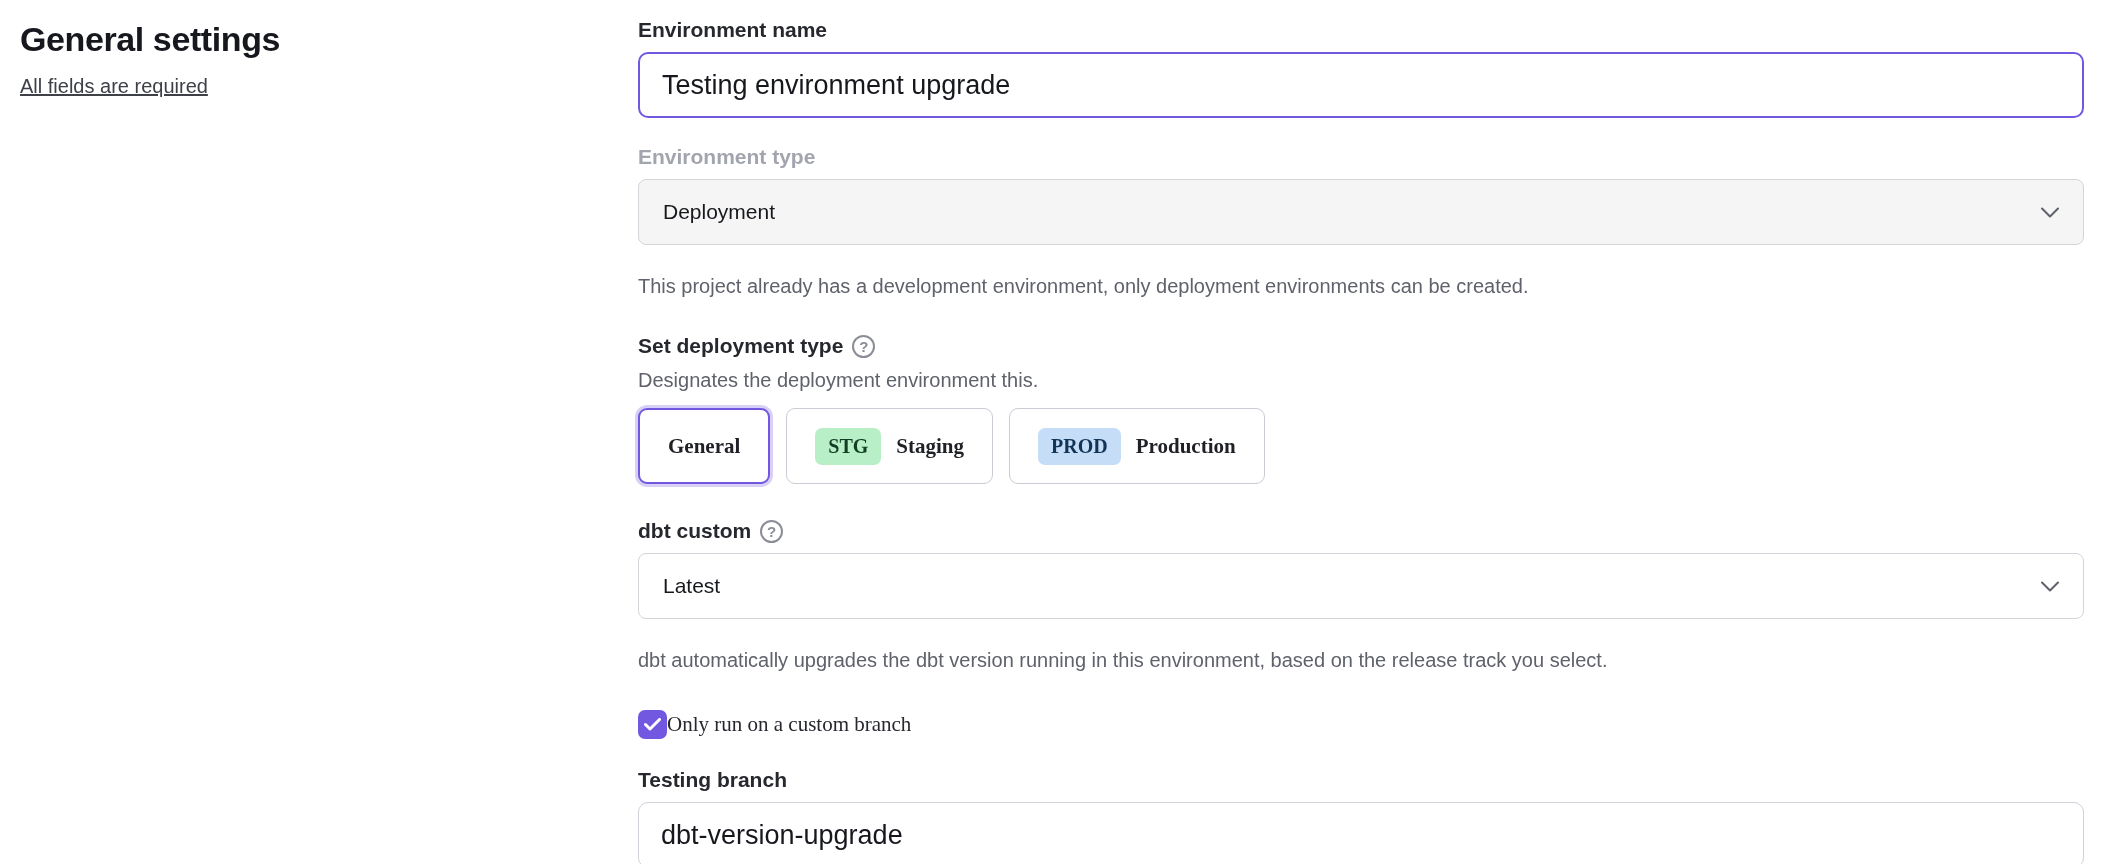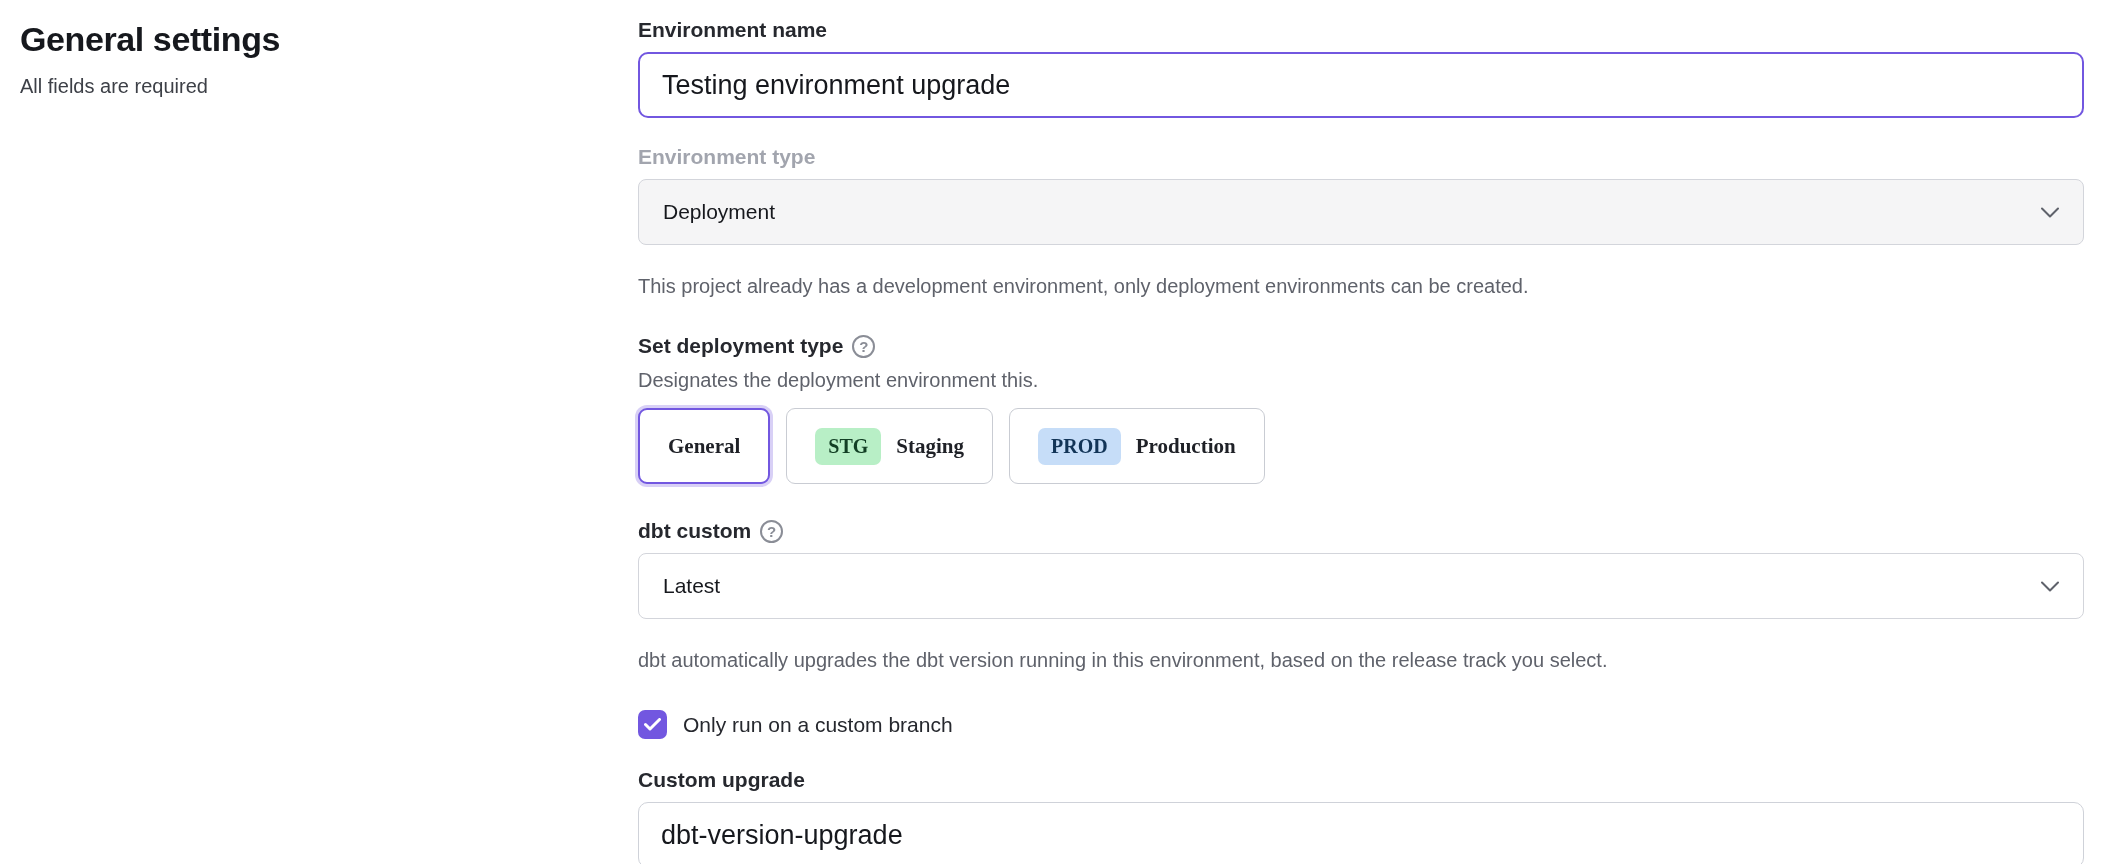--- a/index.html
+++ b/index.html
@@ -25,20 +25,21 @@
     margin: 0 0 16px 0;
     font-size: 34px;
     font-weight: 700;
     letter-spacing: -0.4px;
     color: #16181d;
   }
   .page-subtitle {
     margin: 0;
     font-size: 20px;
     color: #3d4047;
+    text-decoration: underline;
   }
   .form-col { width: 1446px; flex-shrink: 0; }
 
   .field-label {
     display: block;
     font-size: 21px;
     font-weight: 600;
     color: #26282e;
     margin-bottom: 10px;
   }
@@ -129,22 +130,22 @@
     border-radius: 7px;
     font-size: 20px;
     font-weight: 600;
   }
   .badge.stg { background: #b8efc6; color: #123f24; }
   .badge.prod { background: #c6ddf8; color: #123457; }
 
   .checkbox-row {
     display: flex;
     align-items: center;
-    gap: 16px;
     margin: 37px 0 29px 0;
+    font-family: Liberation Serif, serif;
   }
   .checkbox {
     width: 29px; height: 29px;
     background: #7257e0;
     border-radius: 7px;
     display: flex;
     align-items: center;
     justify-content: center;
     cursor: pointer;
     flex-shrink: 0;
@@ -222,18 +223,18 @@
     <div class="checkbox-row">
       <span class="checkbox">
         <svg width="17" height="13" viewBox="0 0 17 13" fill="none">
           <path d="M1.5 6.5 L6 11 L15.5 1.5" stroke="#ffffff" stroke-width="3" stroke-linecap="round" stroke-linejoin="round"></path>
         </svg>
       </span>
       <span class="checkbox-label">Only run on a custom branch</span>
     </div>
 
     <div>
-      <label class="field-label">Custom upgrade</label>
+      <label class="field-label">Testing branch</label>
       <input class="text-input" type="text" value="dbt-version-upgrade" style="">
     </div>
 
   </div>
 </div>
 
 </body></html>

